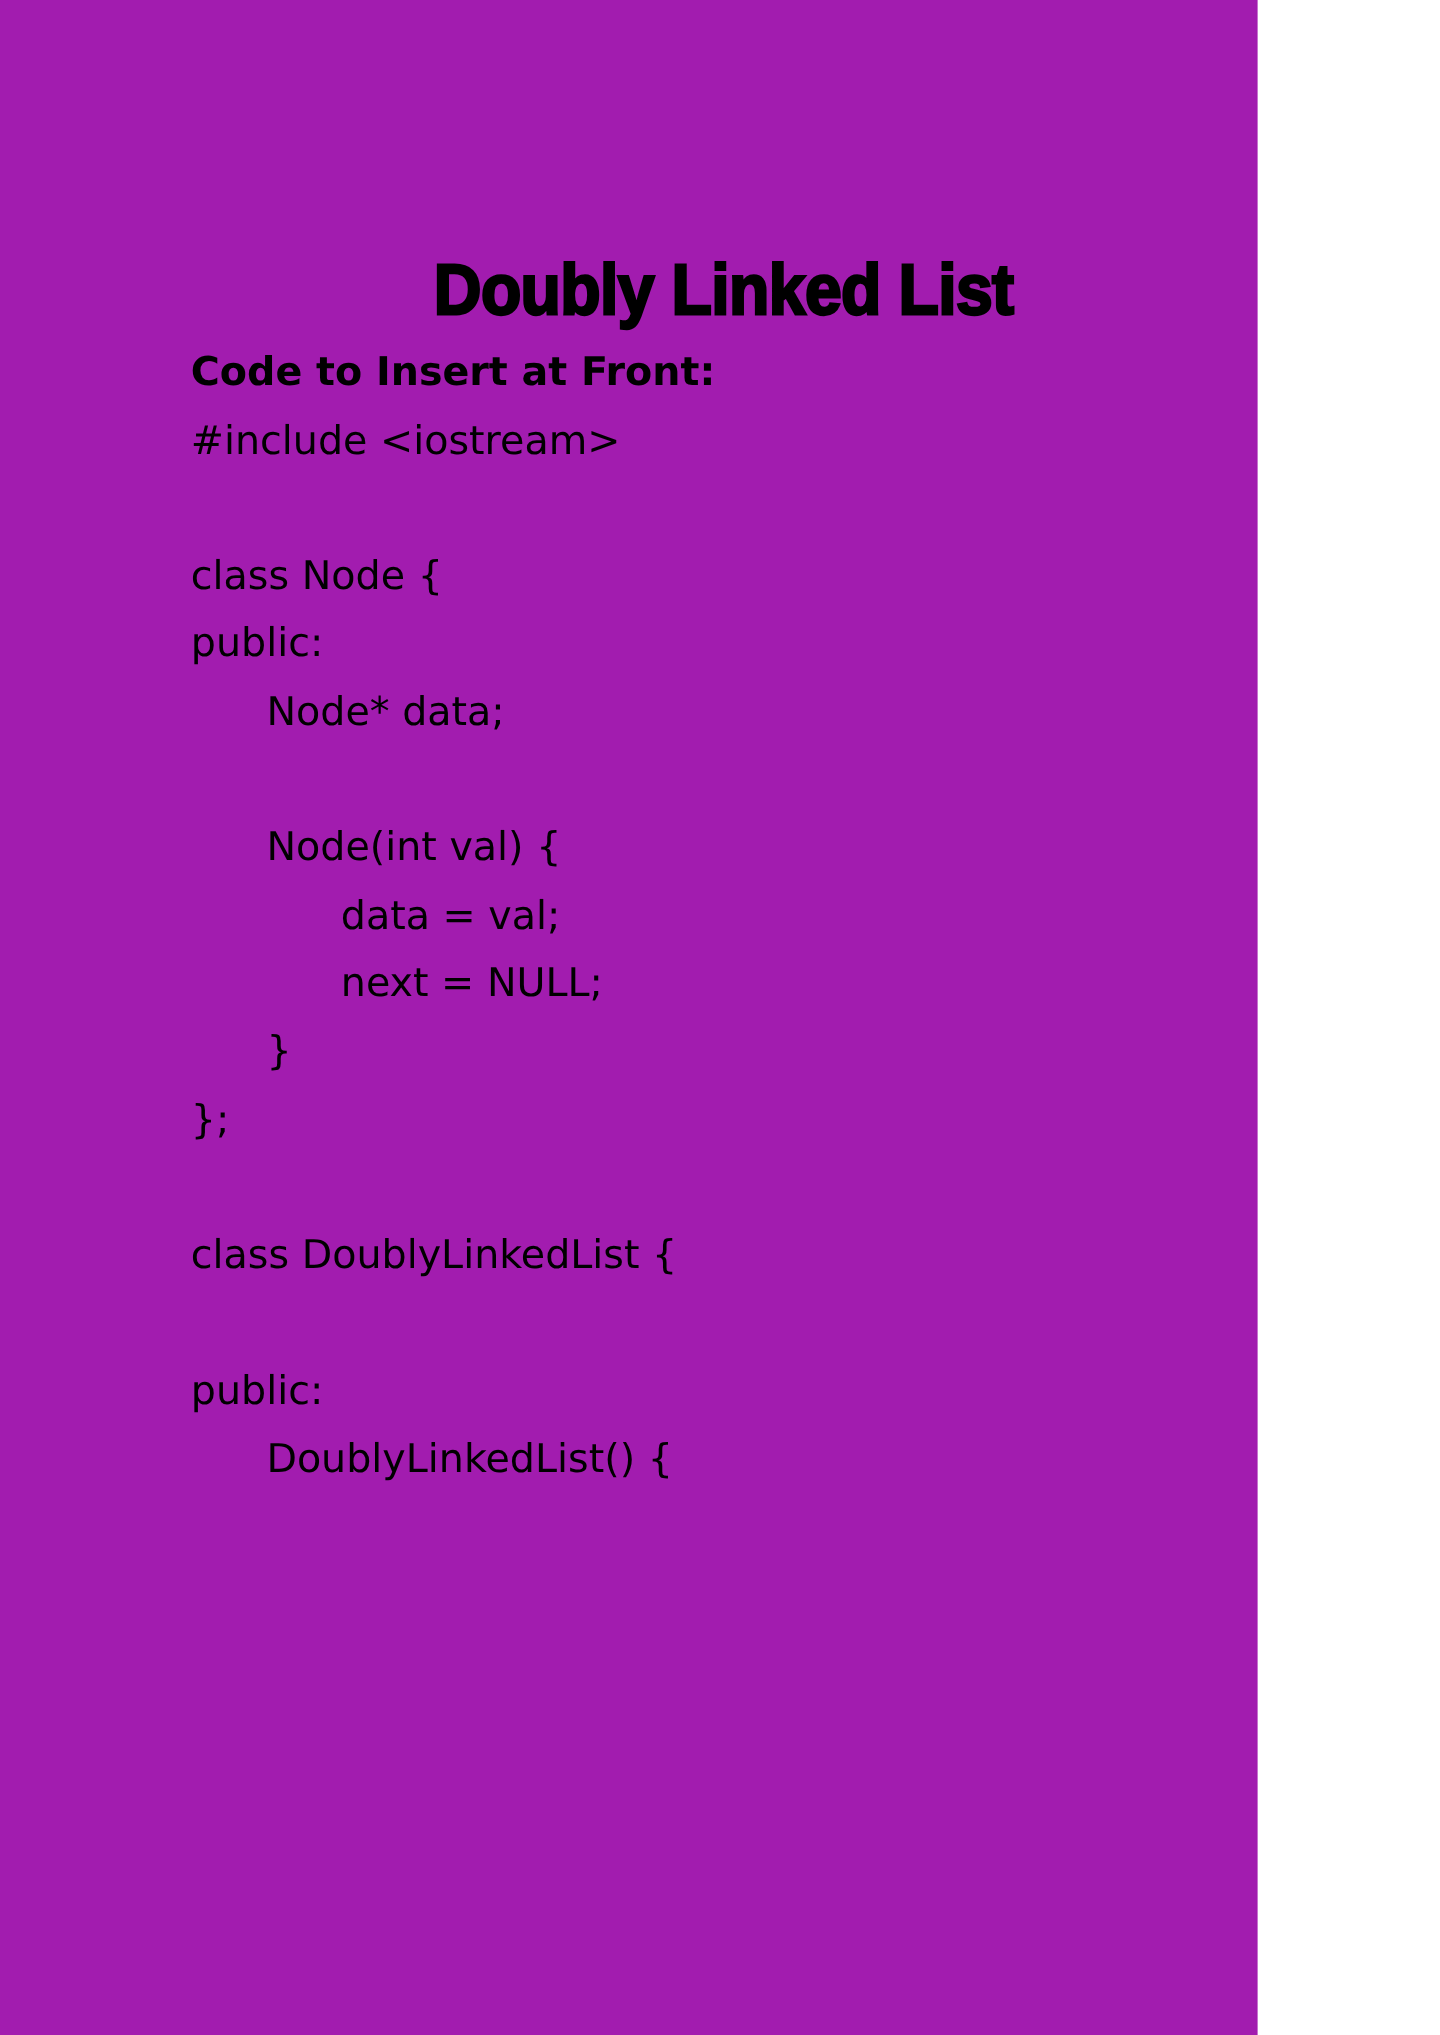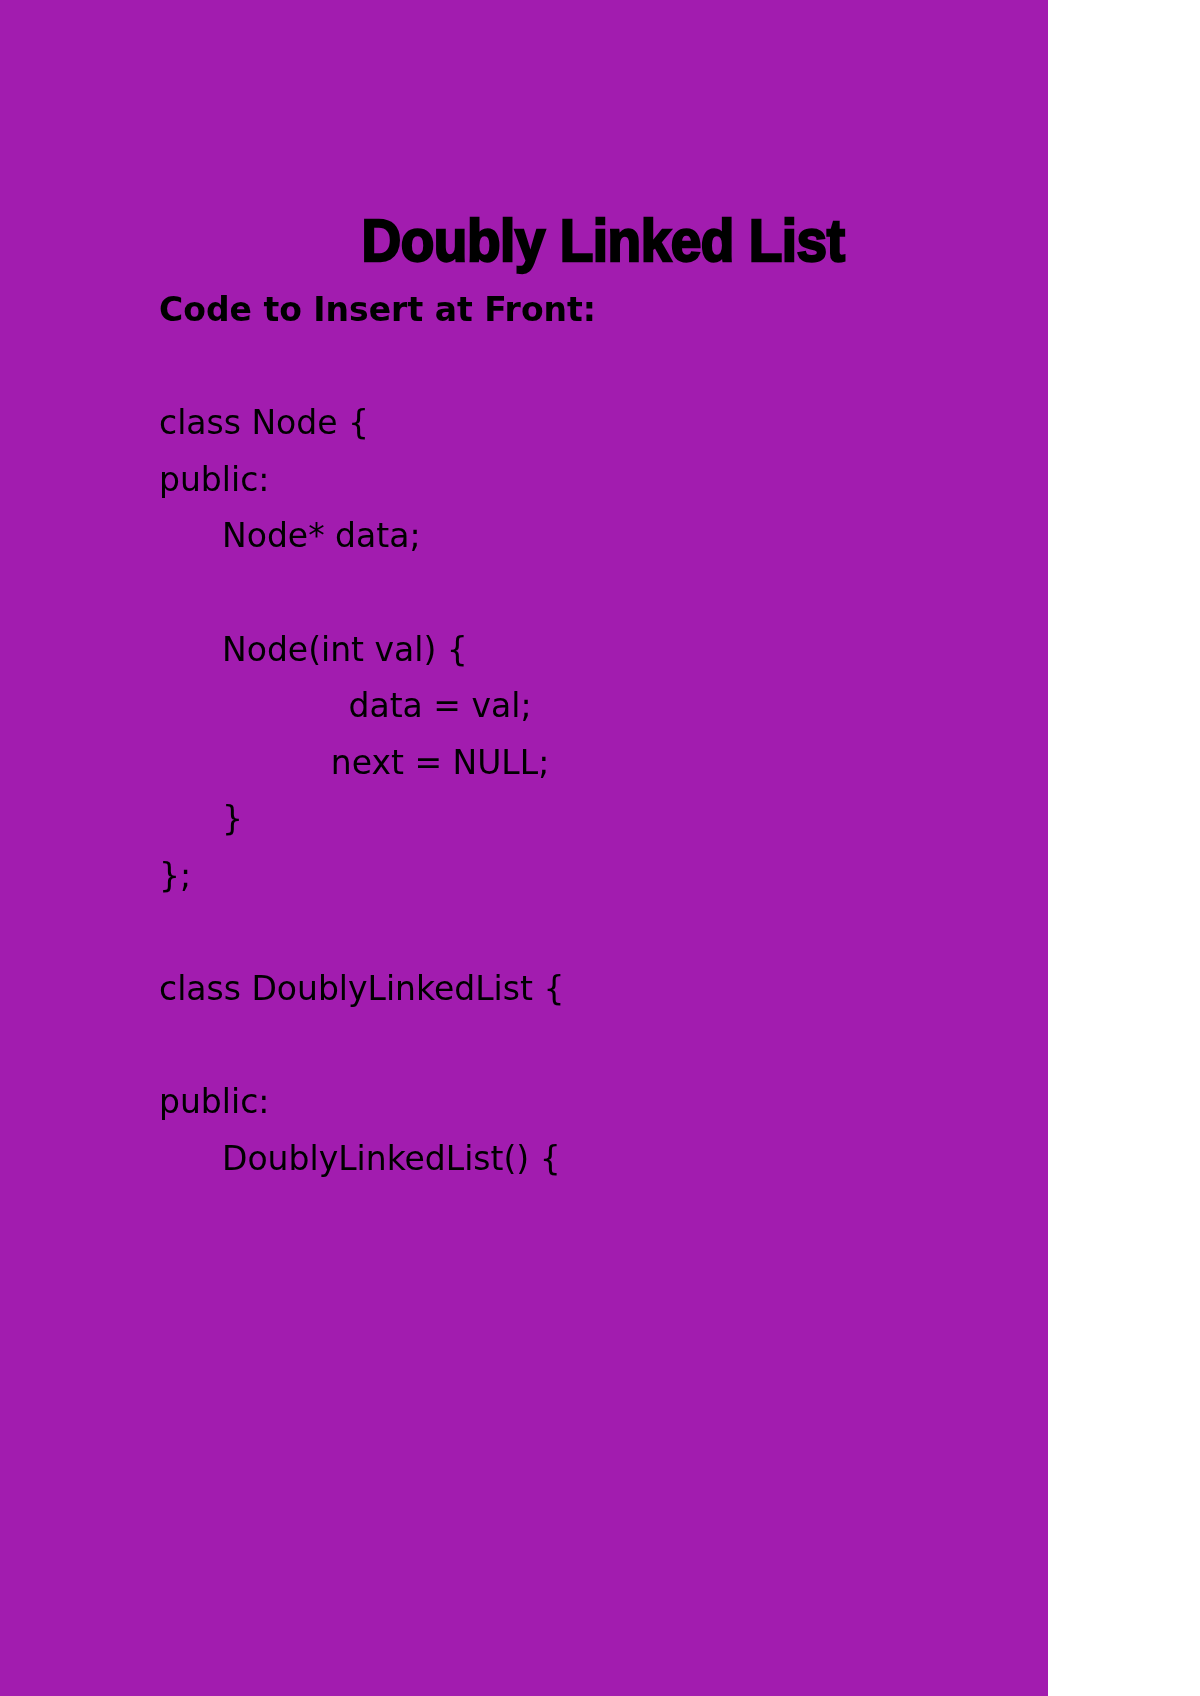--- a/index.html
+++ b/index.html
@@ -51,30 +51,31 @@
   }
   .code-line {
     display: block;
     height: 56.6px;
     white-space: pre;
   }
   .code-line.heading {
     font-weight: bold;
   }
   .indent-1 { padding-left: 63px; }
-  .indent-2 { padding-left: 125px; text-align: center; }
+  .indent-2 { padding-left: 125px; }
 </style>
 </head>
 <body>
 
 <div class="page">
   <h1 class="doc-title">Doubly Linked List</h1>
 
   <div class="code-block">
     <span class="code-line heading">Code to Insert at Front:</span>
+    <span class="code-line">#include &lt;iostream&gt;</span>
     <span class="code-line"></span>
     <span class="code-line">class Node {</span>
     <span class="code-line">public:</span>
     <span class="code-line indent-1">Node* data;</span>
     <span class="code-line"></span>
     <span class="code-line indent-1">Node(int val) {</span>
     <span class="code-line indent-2">data = val;</span>
     <span class="code-line indent-2">next = NULL;</span>
     <span class="code-line indent-1">}</span>
     <span class="code-line">};</span>

